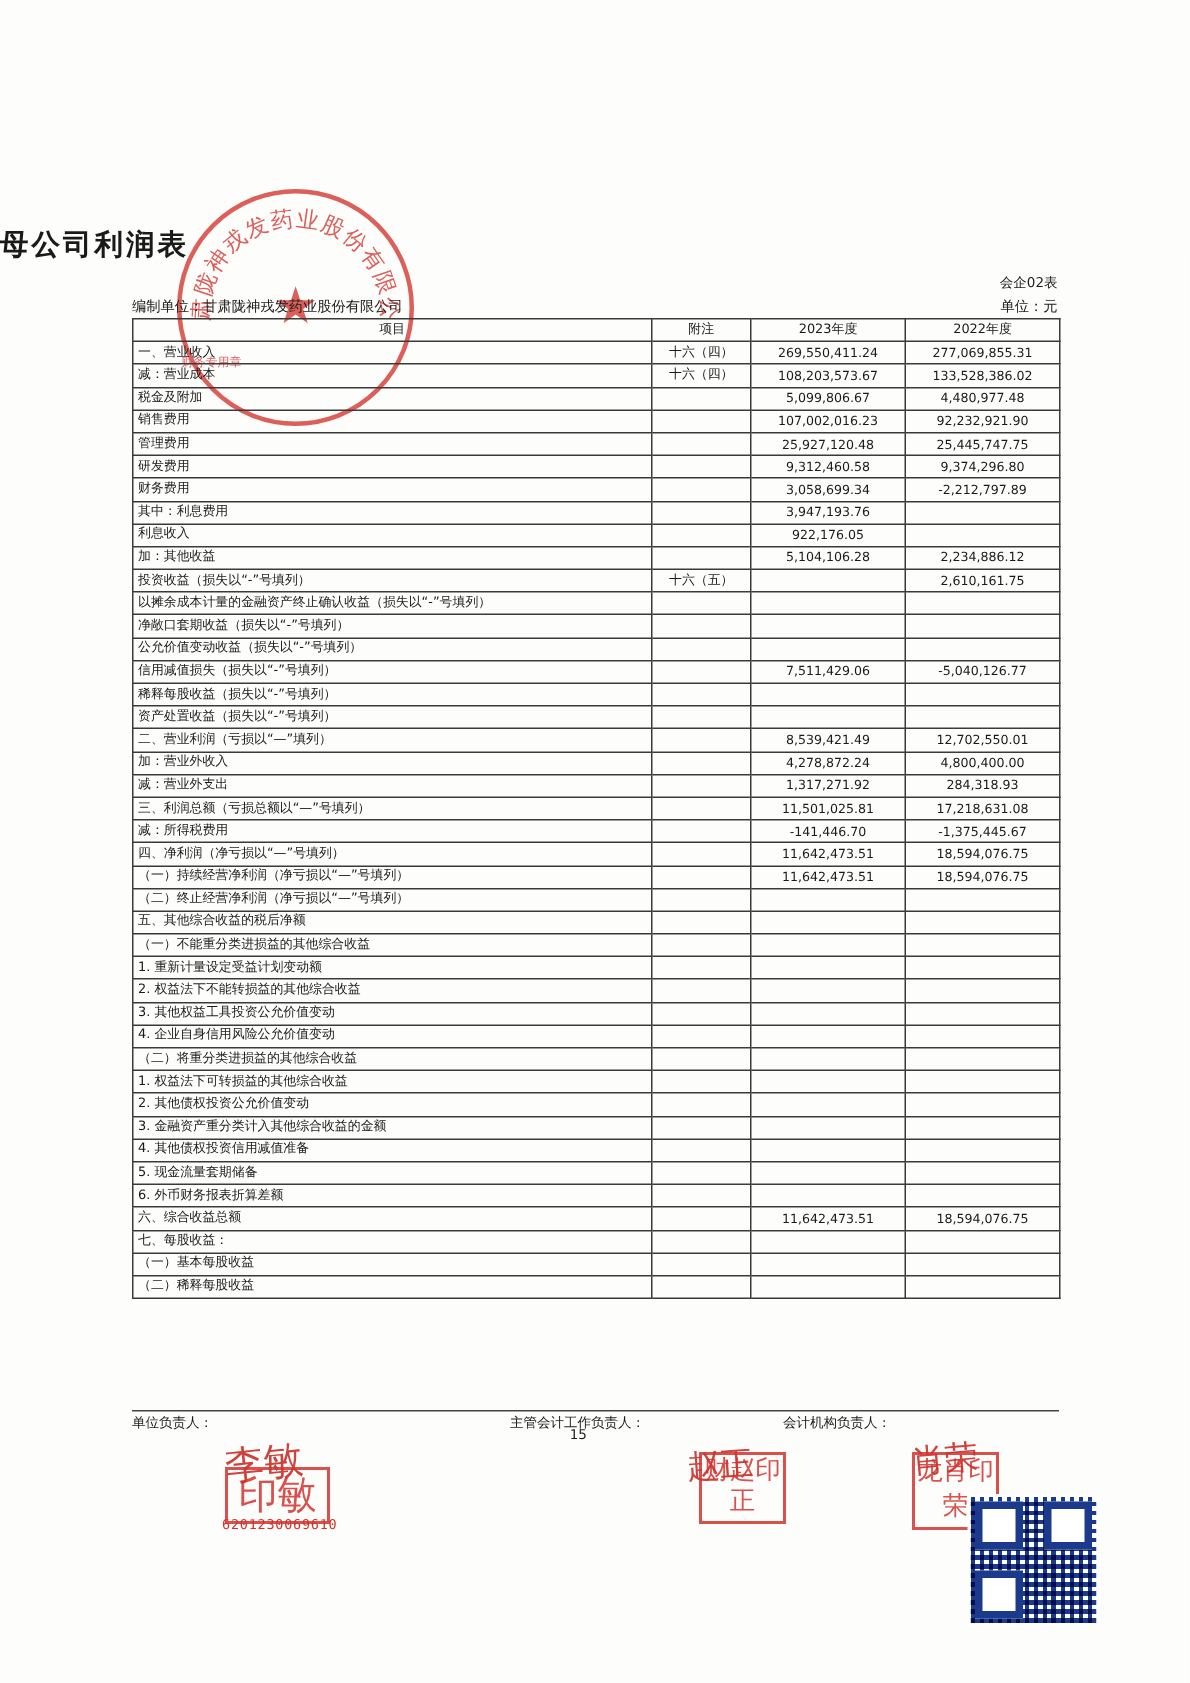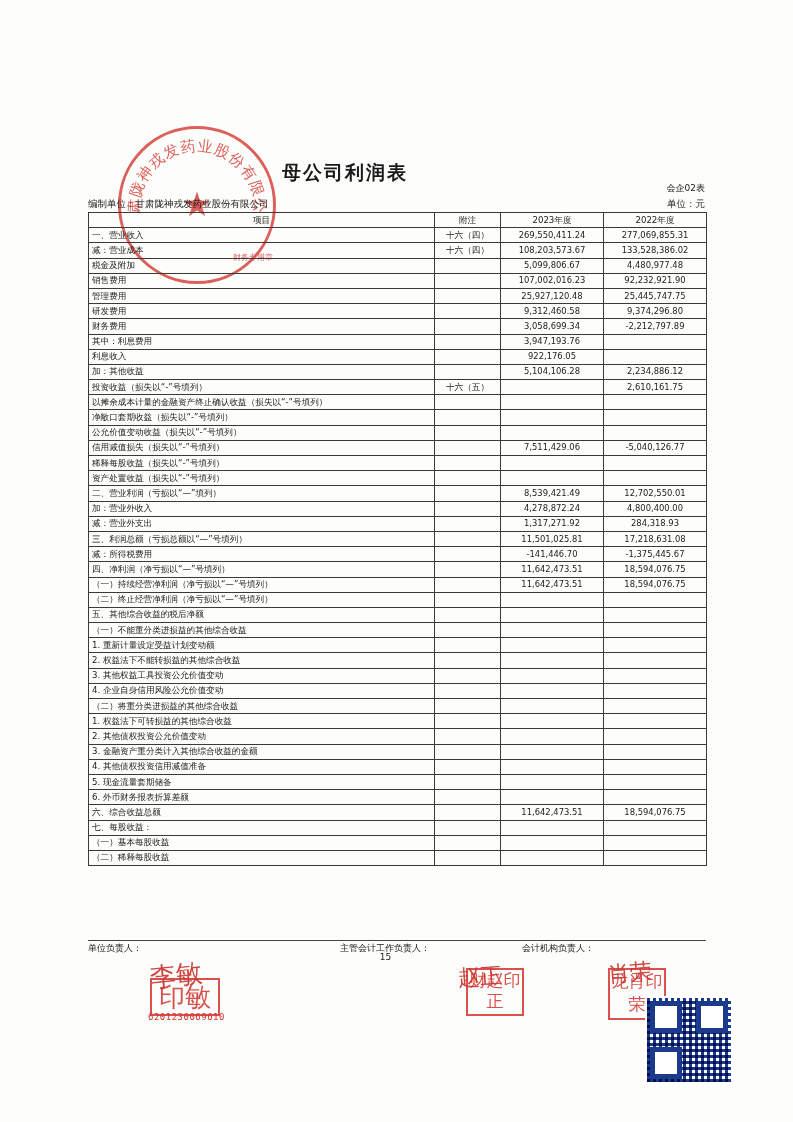--- a/index.html
+++ b/index.html
@@ -18,23 +18,23 @@
   .page {
     position: absolute;
     left: 0; top: 0;
     width: 793px;
     height: 1122px;
     background: #fdfdfb;
   }
   
   .doc-title {
     position: absolute;
-    left: 0; top: 160px;
+    left: 0; top: 150px;
     width: 690px;
-    text-align: center;
+    text-align: left;
     font-size: 19px;
     font-weight: bold;
     letter-spacing: 2px;
     font-family: "DejaVu Serif", serif;
   }
   .form-code {
     position: absolute;
     right: 88px;
     top: 182px;
     font-size: 9px;
@@ -148,23 +148,23 @@
   .stamp-round .arc-text svg { width: 152px; height: 152px; }
   .stamp-round .arc-text text {
     fill: #d3332e;
     font-size: 15px;
     font-family: "DejaVu Sans", sans-serif;
     letter-spacing: 1px;
   }
   .stamp-round .bottom-txt {
     position: absolute;
     left: 0;
-    bottom: 18px;
+    bottom: 34px;
     width: 152px;
-    text-align: right;
+    text-align: left;
     font-size: 8px;
     color: #d3332e;
     font-family: "DejaVu Sans", sans-serif;
   }
   .sig-hand {
     position: absolute;
     color: #c8302b;
     font-family: "DejaVu Serif", serif;
     opacity: 0.9;
   }

